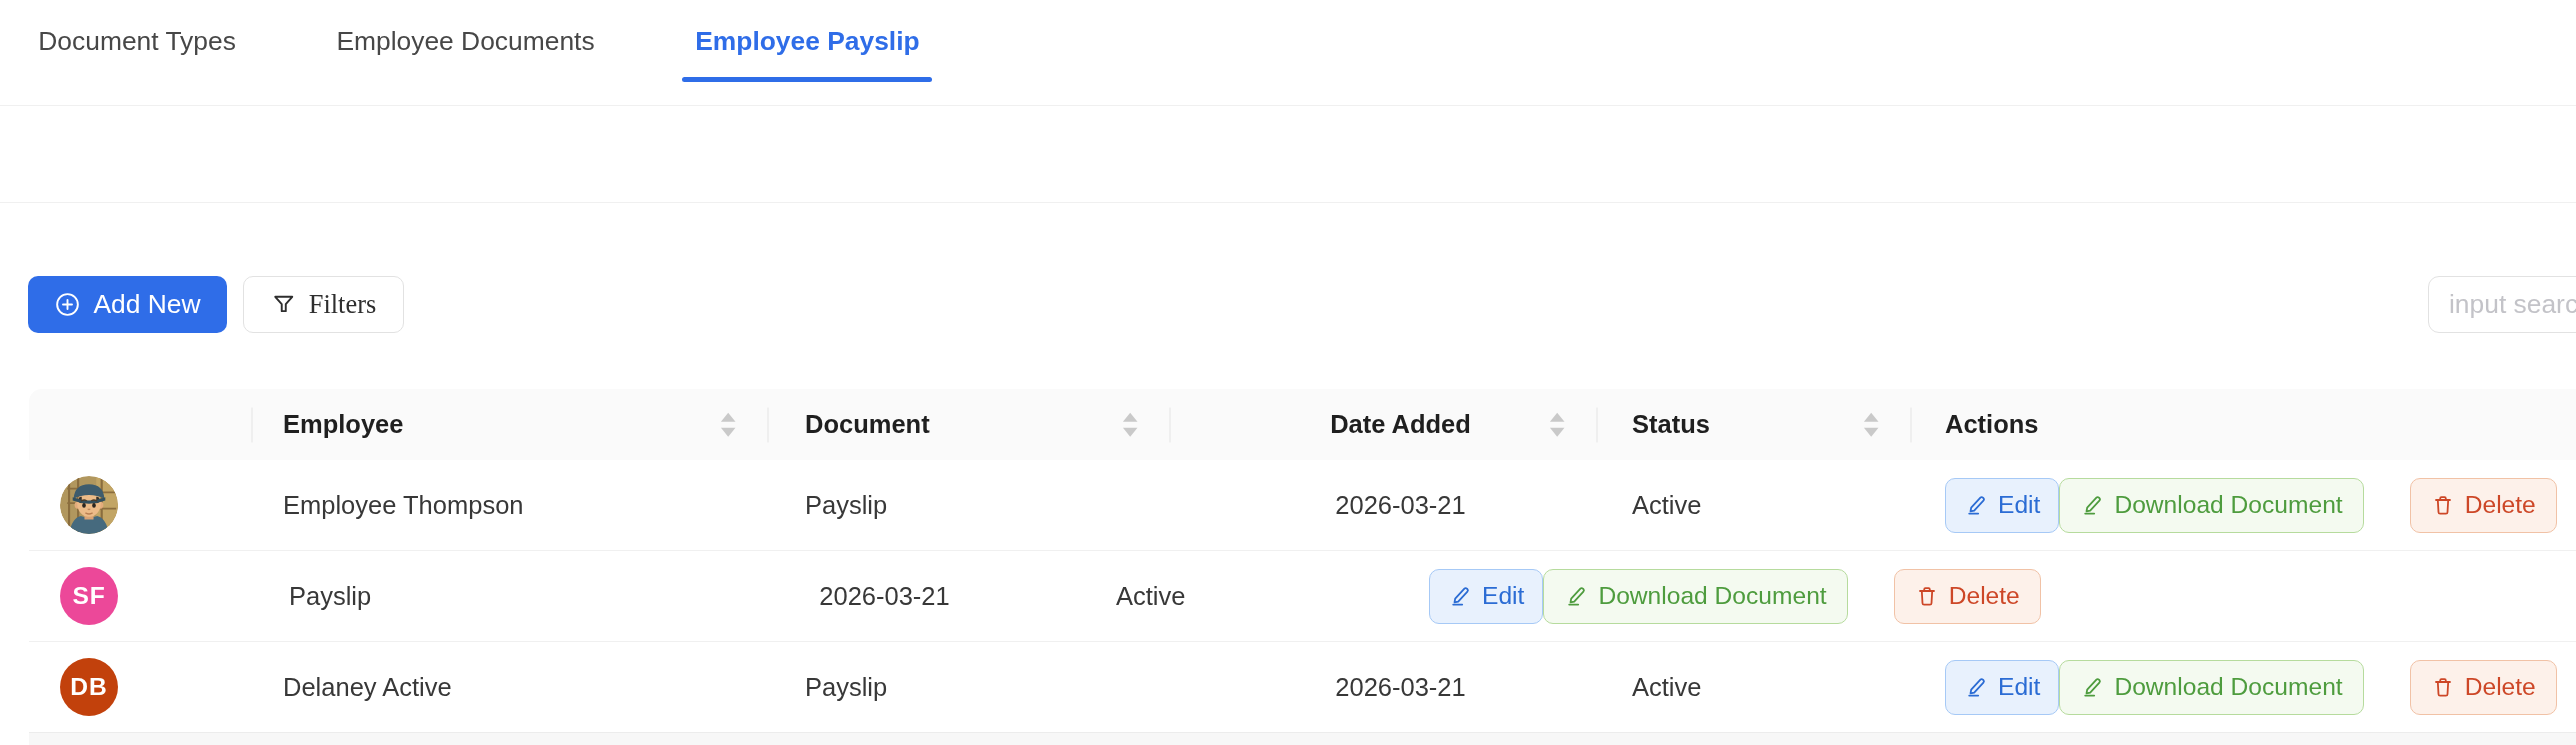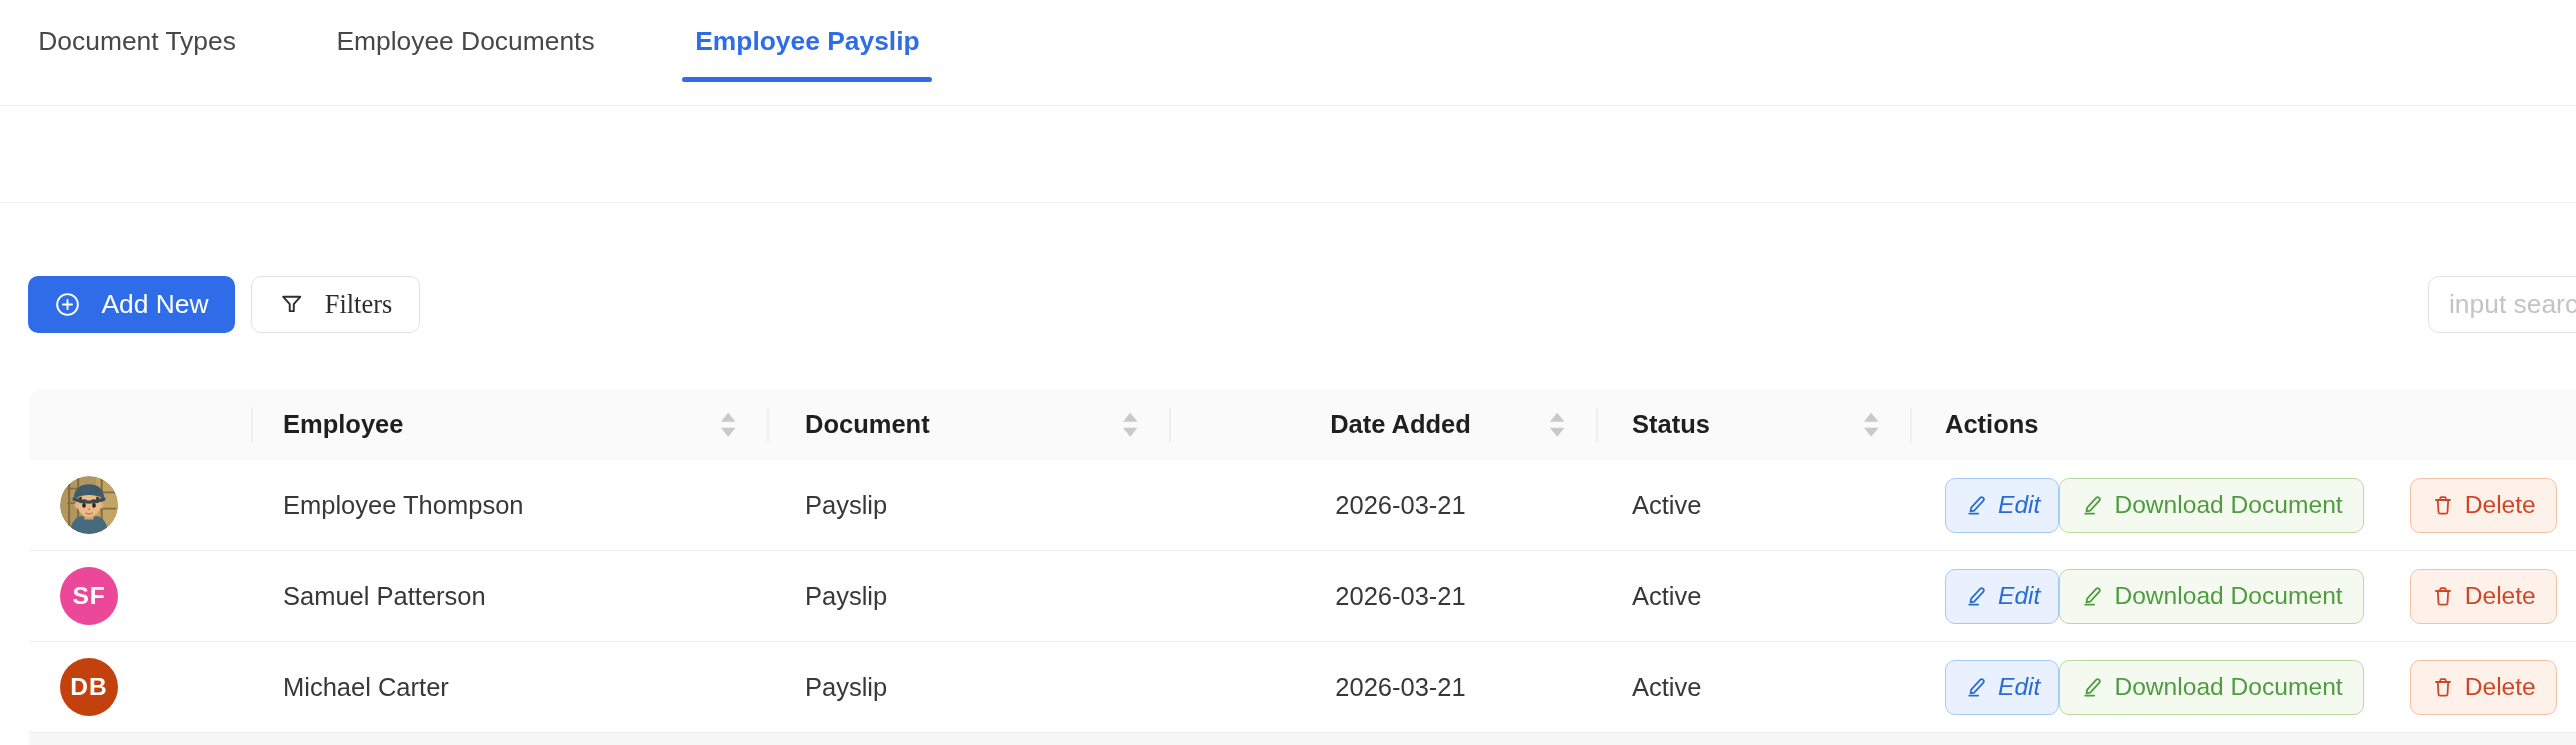--- a/index.html
+++ b/index.html
@@ -15,21 +15,21 @@
   .tab.active { color:var(--c-brand-blue,#2b6ff0); font-weight:600; }
   .tab.active::after { content:""; position:absolute; left:0; right:0; bottom:0;
          height:5.5px; border-radius:2.7px; background:var(--c-brand-blue,#2b6ff0); }
 
   
   .spacer { height:97px; border-bottom:1.8px solid #f0f0f0; }
 
   
   .toolbar { position:relative; margin-top:73px; height:57px; padding-left:28px;
              display:flex; align-items:center; }
-  .btn { display:inline-flex; align-items:center; justify-content:center; gap:20px;
+  .btn { display:inline-flex; align-items:center; justify-content:center; gap:12px;
          height:57px; border-radius:10px; font-size:26.4px; cursor:pointer;
          font-family:"Liberation Sans", sans-serif; }
   .btn-primary { background:var(--c-brand-blue,#2f6de8); border:none; color:#fff;
                  padding:0 26.4px; font-weight:500; }
   .btn-plain { background:#fff; border:1.8px solid #e2e2e2; color:#2e2e2e;
                padding:0 27px; font-weight:500; }
   .btn-plain { margin-left:16.4px;font-family:Liberation Serif, serif; }
   .search-box { position:absolute; left:2428px; top:0; width:301px; height:57px;
                 border:1.8px solid #e2e2e2; border-radius:11px; padding:0 9px 0 20px;
                 font-size:26.4px; color:#444; outline:none;
@@ -60,21 +60,21 @@
   .trow .col-date, .trow .col-status { display:flex; align-items:center; }
 
   .avatar { width:58px; height:58px; border-radius:50%; overflow:hidden; flex:none; }
   .avatar-initials { display:flex; align-items:center; justify-content:center;
                      color:#fff; font-size:24.6px; font-weight:600; letter-spacing:0.9px; }
 
   .action-btn { display:inline-flex; align-items:center; gap:10px; height:55px;
                 border-radius:10px; border:1.8px solid; font-size:24.6px; cursor:pointer;
                 background:#fff; font-family:"Liberation Sans", sans-serif; }
   .ab-edit { background:var(--c-edit-bg,#e8f1fd); border-color:var(--c-edit-border,#a6c9f6);
-             color:var(--c-edit-text,#2b6cd4); padding:0 18px;font-style:italic; }
+             color:var(--c-edit-text,#2b6cd4); padding:0 18px; }
   .ab-download { background:var(--c-download-bg,#f4faf0); border-color:var(--c-download-border,#b6db9d);
              color:var(--c-download-text,#4e9c3e); padding:0 20px; }
   .ab-delete { background:var(--c-delete-bg,#fdf1ea); border-color:var(--c-delete-border,#f1c2a6);
              color:var(--c-delete-text,#cd4727); padding:0 20px; margin-left:46px; }
 
   .bottom-strip { position:absolute; left:29px; right:0; bottom:0; height:13.7px;
                   background:#f7f7f7; border-top:1.8px solid #ececec; }
 
   .icon { flex:none; display:inline-flex; }
 </style>
@@ -251,21 +251,20 @@
           </span>
           <span>Delete</span>
         </button>
       </div>
     </div>
 
     <div class="trow">
       <div class="col-avatar">
         <span class="avatar avatar-initials" style="background: #ec4899;">SF</span>
       </div>
-      <div class="col-employee">Samuel Patterson</div>
       <div class="col-document">Payslip</div>
       <div class="col-date">2026-03-21</div>
       <div class="col-status">Active</div>
       <div class="col-actions">
         <button class="action-btn ab-edit">
           <span class="icon">
             <svg width="24" height="24" viewBox="0 0 24 24" fill="none" stroke="currentColor" stroke-width="1.8" stroke-linecap="round" stroke-linejoin="round">
               <path d="M7.2 14.6 16.4 4.6a1.7 1.7 0 0 1 2.45 0l.55.6a1.7 1.7 0 0 1 0 2.35L10.2 17.6l-3.7.8z"></path>
               <path d="M5.2 20.6h9"></path>
             </svg>
@@ -291,21 +290,21 @@
           </span>
           <span>Delete</span>
         </button>
       </div>
     </div>
 
     <div class="trow">
       <div class="col-avatar">
         <span class="avatar avatar-initials" style="background: #c2410c;">DB</span>
       </div>
-      <div class="col-employee">Michael Carter</div>
+      <div class="col-employee">Delaney Active</div>
       <div class="col-document">Payslip</div>
       <div class="col-date">2026-03-21</div>
       <div class="col-status">Active</div>
       <div class="col-actions">
         <button class="action-btn ab-edit">
           <span class="icon">
             <svg width="24" height="24" viewBox="0 0 24 24" fill="none" stroke="currentColor" stroke-width="1.8" stroke-linecap="round" stroke-linejoin="round">
               <path d="M7.2 14.6 16.4 4.6a1.7 1.7 0 0 1 2.45 0l.55.6a1.7 1.7 0 0 1 0 2.35L10.2 17.6l-3.7.8z"></path>
               <path d="M5.2 20.6h9"></path>
             </svg>

